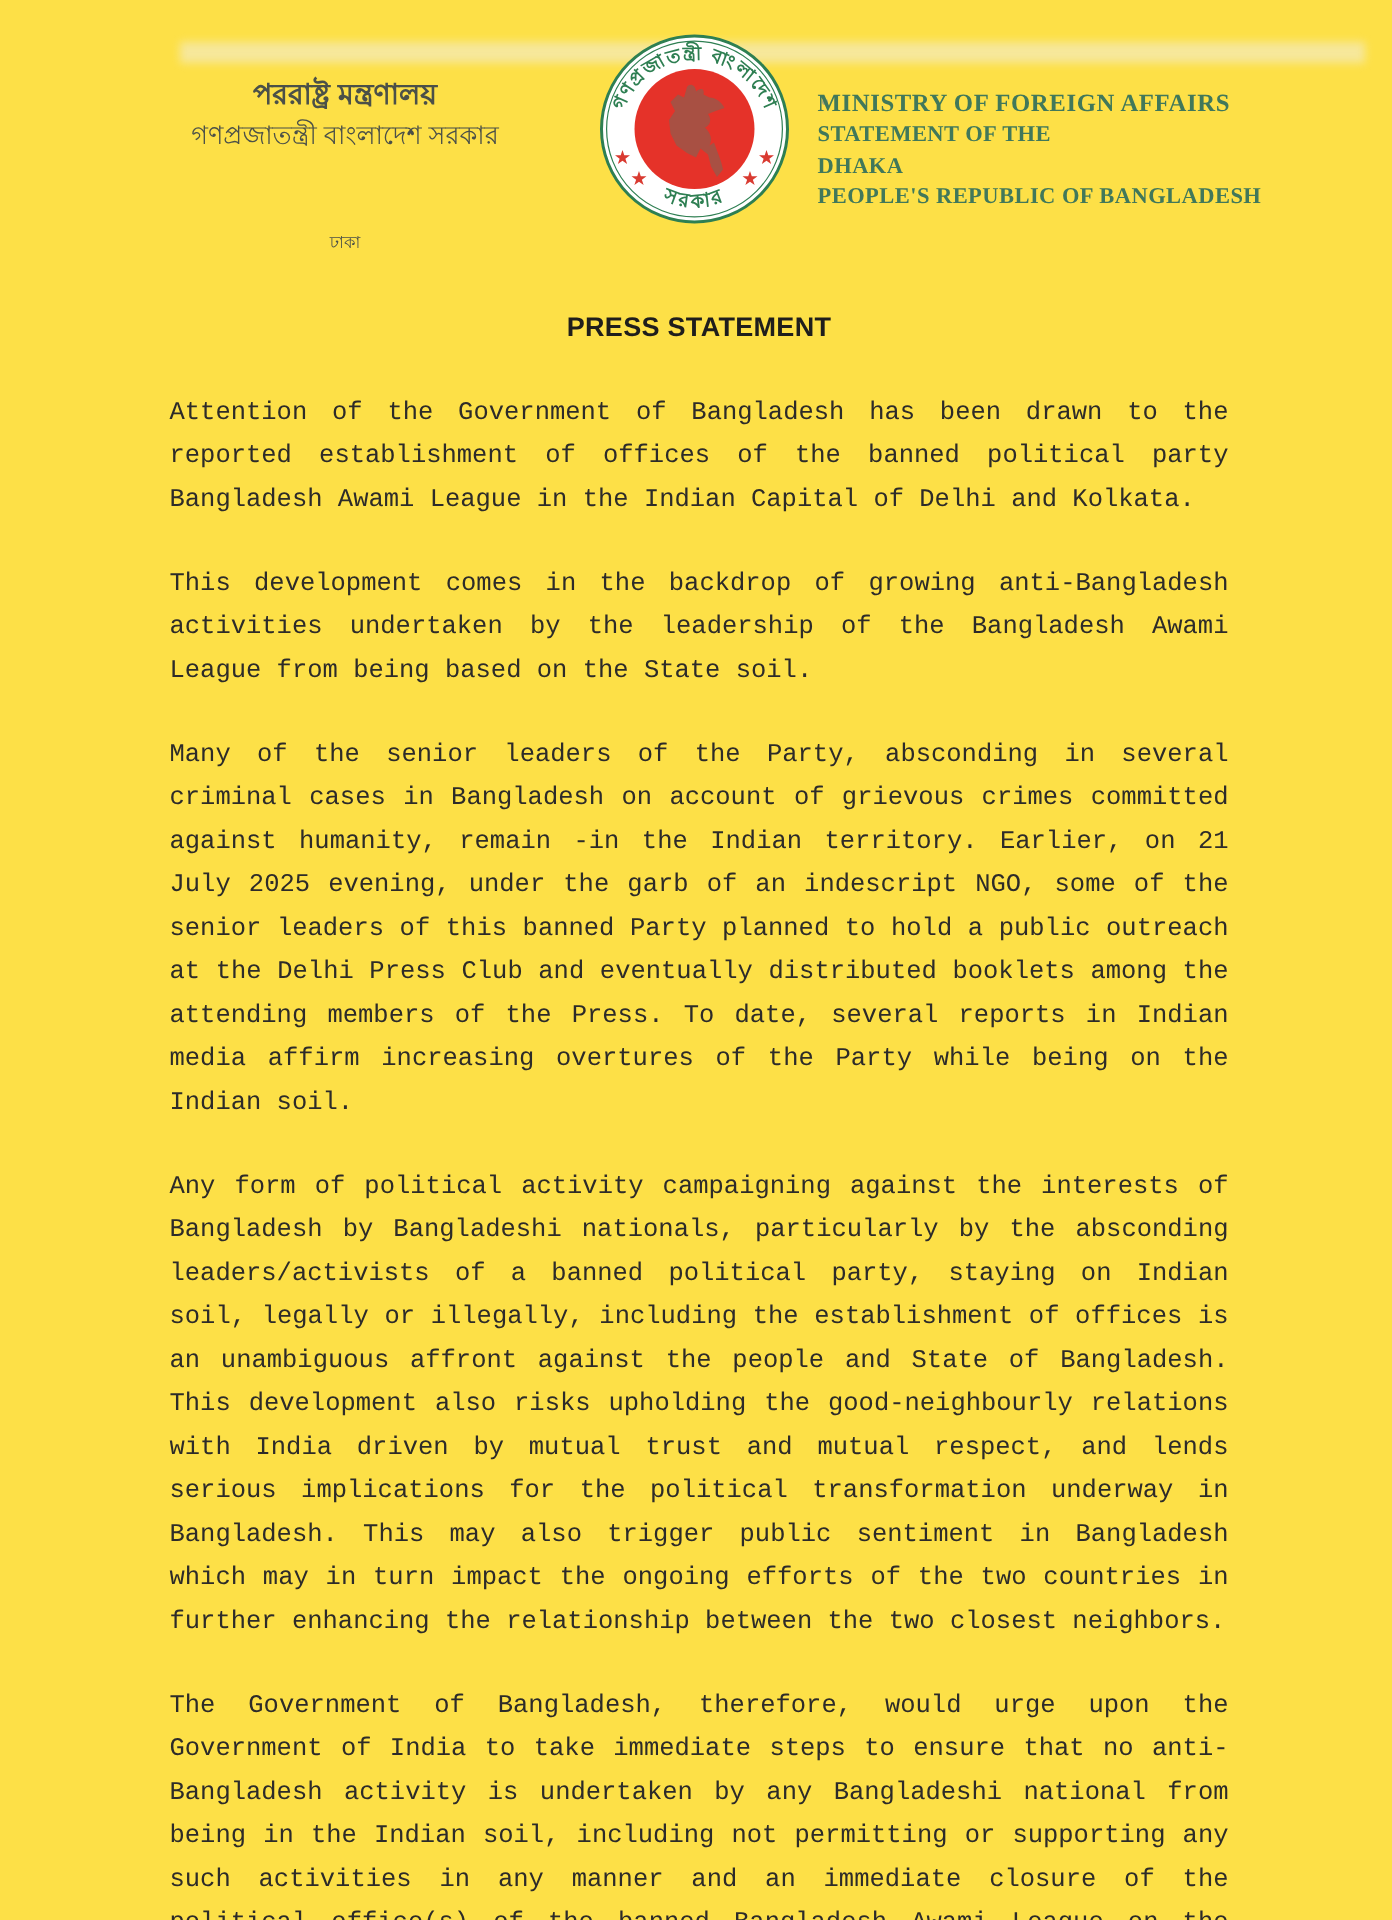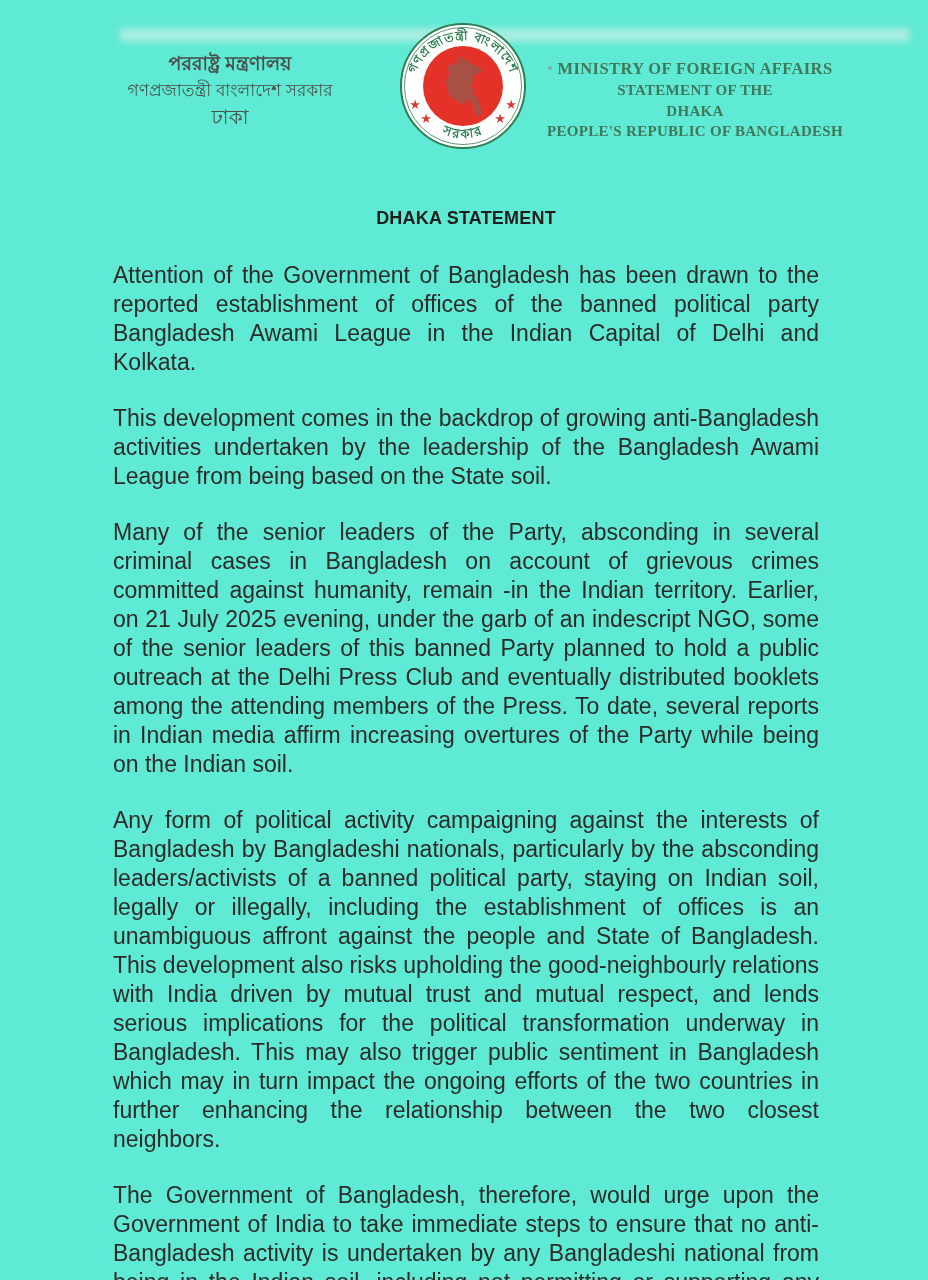--- a/index.html
+++ b/index.html
@@ -6,47 +6,46 @@
   html, body { width: 928px; background: #ffffff; }
   body {
     font-family: "Liberation Sans", sans-serif;
     position: relative;
     height: 1280px;
     overflow: hidden;
   }
   .page {
     position: absolute;
     inset: 0;
-    background: #5eead4;
+    background: #fde047;
   }
   .scan-band {
     position: absolute;
     top: 28px; left: 120px; width: 790px; height: 14px;
     background: #f0efed;
     opacity: .5;
     filter: blur(3px);
   }
   
   .letterhead { position: absolute; top: 0; left: 0; width: 100%; height: 170px; }
   .bn-block {
     position: absolute; left: 95px; top: 50px; width: 270px;
     text-align: center;
     color: #4b5048;
     font-family: "Liberation Sans", sans-serif;
   }
   .bn-line1 { font-size: 19px; font-weight: 700; line-height: 27px; }
   .bn-line2 { font-size: 17px; font-weight: 500; line-height: 27px; }
-  .bn-line3 { font-size: 20px; font-weight: 500; line-height: 26px; }
+  .bn-line3 { font-size: 11px; font-weight: 500; line-height: 26px; margin-top: 45px; }
   .emblem { position: absolute; left: 398px; top: 21px; width: 130px; height: 132px; }
   .ring-text { fill: #2e7f52; font-size: 12.5px; font-weight: 700; letter-spacing: 1px; }
   .ring-text-bottom { fill: #2e7f52; font-size: 13px; font-weight: 700; letter-spacing: 2px; }
   .star-glyph { fill: #d93a31; font-size: 13px; }
   .en-block {
     position: absolute; left: 545px; top: 58px; width: 300px;
-    text-align: center;
     color: #41785a;
     font-family: "Liberation Serif", serif;
   }
   .en-line1 { font-size: 16.5px; font-weight: 700; line-height: 22px; letter-spacing: .4px; }
   .en-line  { font-size: 15px;  font-weight: 600; line-height: 20.5px; letter-spacing: .3px; }
   .noise-dot {
     position: absolute; left: 548px; top: 66px;
     width: 4px; height: 4px; border-radius: 50%;
     background: #8a8a8a; opacity: .65;
   }
@@ -58,24 +57,25 @@
   .doc-title {
     text-align: center;
     font-size: 18px;
     font-weight: 700;
     letter-spacing: .2px;
     line-height: 26px;
     margin-bottom: 30px;
     color: #1f1e1c;
   }
   .doc p {
-    font-size: 23px;
+    font-size: 17px;
     line-height: 29px;
     text-align: justify;
     margin-bottom: 27px;
+    font-family: Liberation Mono, monospace;
   }
   .dateline {
     font-size: 15px;
     line-height: 29px;
     margin-top: 14px;
     text-align: right;
   }
 </style>
 </head>
 <body>
@@ -120,21 +120,21 @@
     <div class="en-block">
       <div class="en-line1">MINISTRY OF FOREIGN AFFAIRS</div>
       <div class="en-line">STATEMENT OF THE</div>
       <div class="en-line">DHAKA</div>
       <div class="en-line">PEOPLE'S REPUBLIC OF BANGLADESH</div>
     </div>
 
   </header>
 
   <main class="doc">
-    <h1 class="doc-title">DHAKA STATEMENT</h1>
+    <h1 class="doc-title">PRESS STATEMENT</h1>
     <p>Attention of the Government of Bangladesh has been drawn to the reported establishment of offices of the banned political party Bangladesh Awami League in the Indian Capital of Delhi and Kolkata.</p>
     <p>This development comes in the backdrop of growing anti-Bangladesh activities undertaken by the leadership of the Bangladesh Awami League from being based on the State soil.</p>
     <p>Many of the senior leaders of the Party, absconding in several criminal cases in Bangladesh on account of grievous crimes committed against humanity, remain -in the Indian territory. Earlier, on 21 July 2025 evening, under the garb of an indescript NGO, some of the senior leaders of this banned Party planned to hold a public outreach at the Delhi Press Club and eventually distributed booklets among the attending members of the Press. To date, several reports in Indian media affirm increasing overtures of the Party while being on the Indian soil.</p>
     <p>Any form of political activity campaigning against the interests of Bangladesh by Bangladeshi nationals, particularly by the absconding leaders/activists of a banned political party, staying on Indian soil, legally or illegally, including the establishment of offices is an unambiguous affront against the people and State of Bangladesh. This development also risks upholding the good-neighbourly relations with India driven by mutual trust and mutual respect, and lends serious implications for the political transformation underway in Bangladesh. This may also trigger public sentiment in Bangladesh which may in turn impact the ongoing efforts of the two countries in further enhancing the relationship between the two closest neighbors.</p>
     <p>The Government of Bangladesh, therefore, would urge upon the Government of India to take immediate steps to ensure that no anti-Bangladesh activity is undertaken by any Bangladeshi national from being in the Indian soil, including not permitting or supporting any such activities in any manner and an immediate closure of the political office(s) of the banned Bangladesh Awami League on the Indian soil.</p>
     <div class="dateline">DHAKA, 20 August 2025</div>
   </main>
 
 </div>
 

